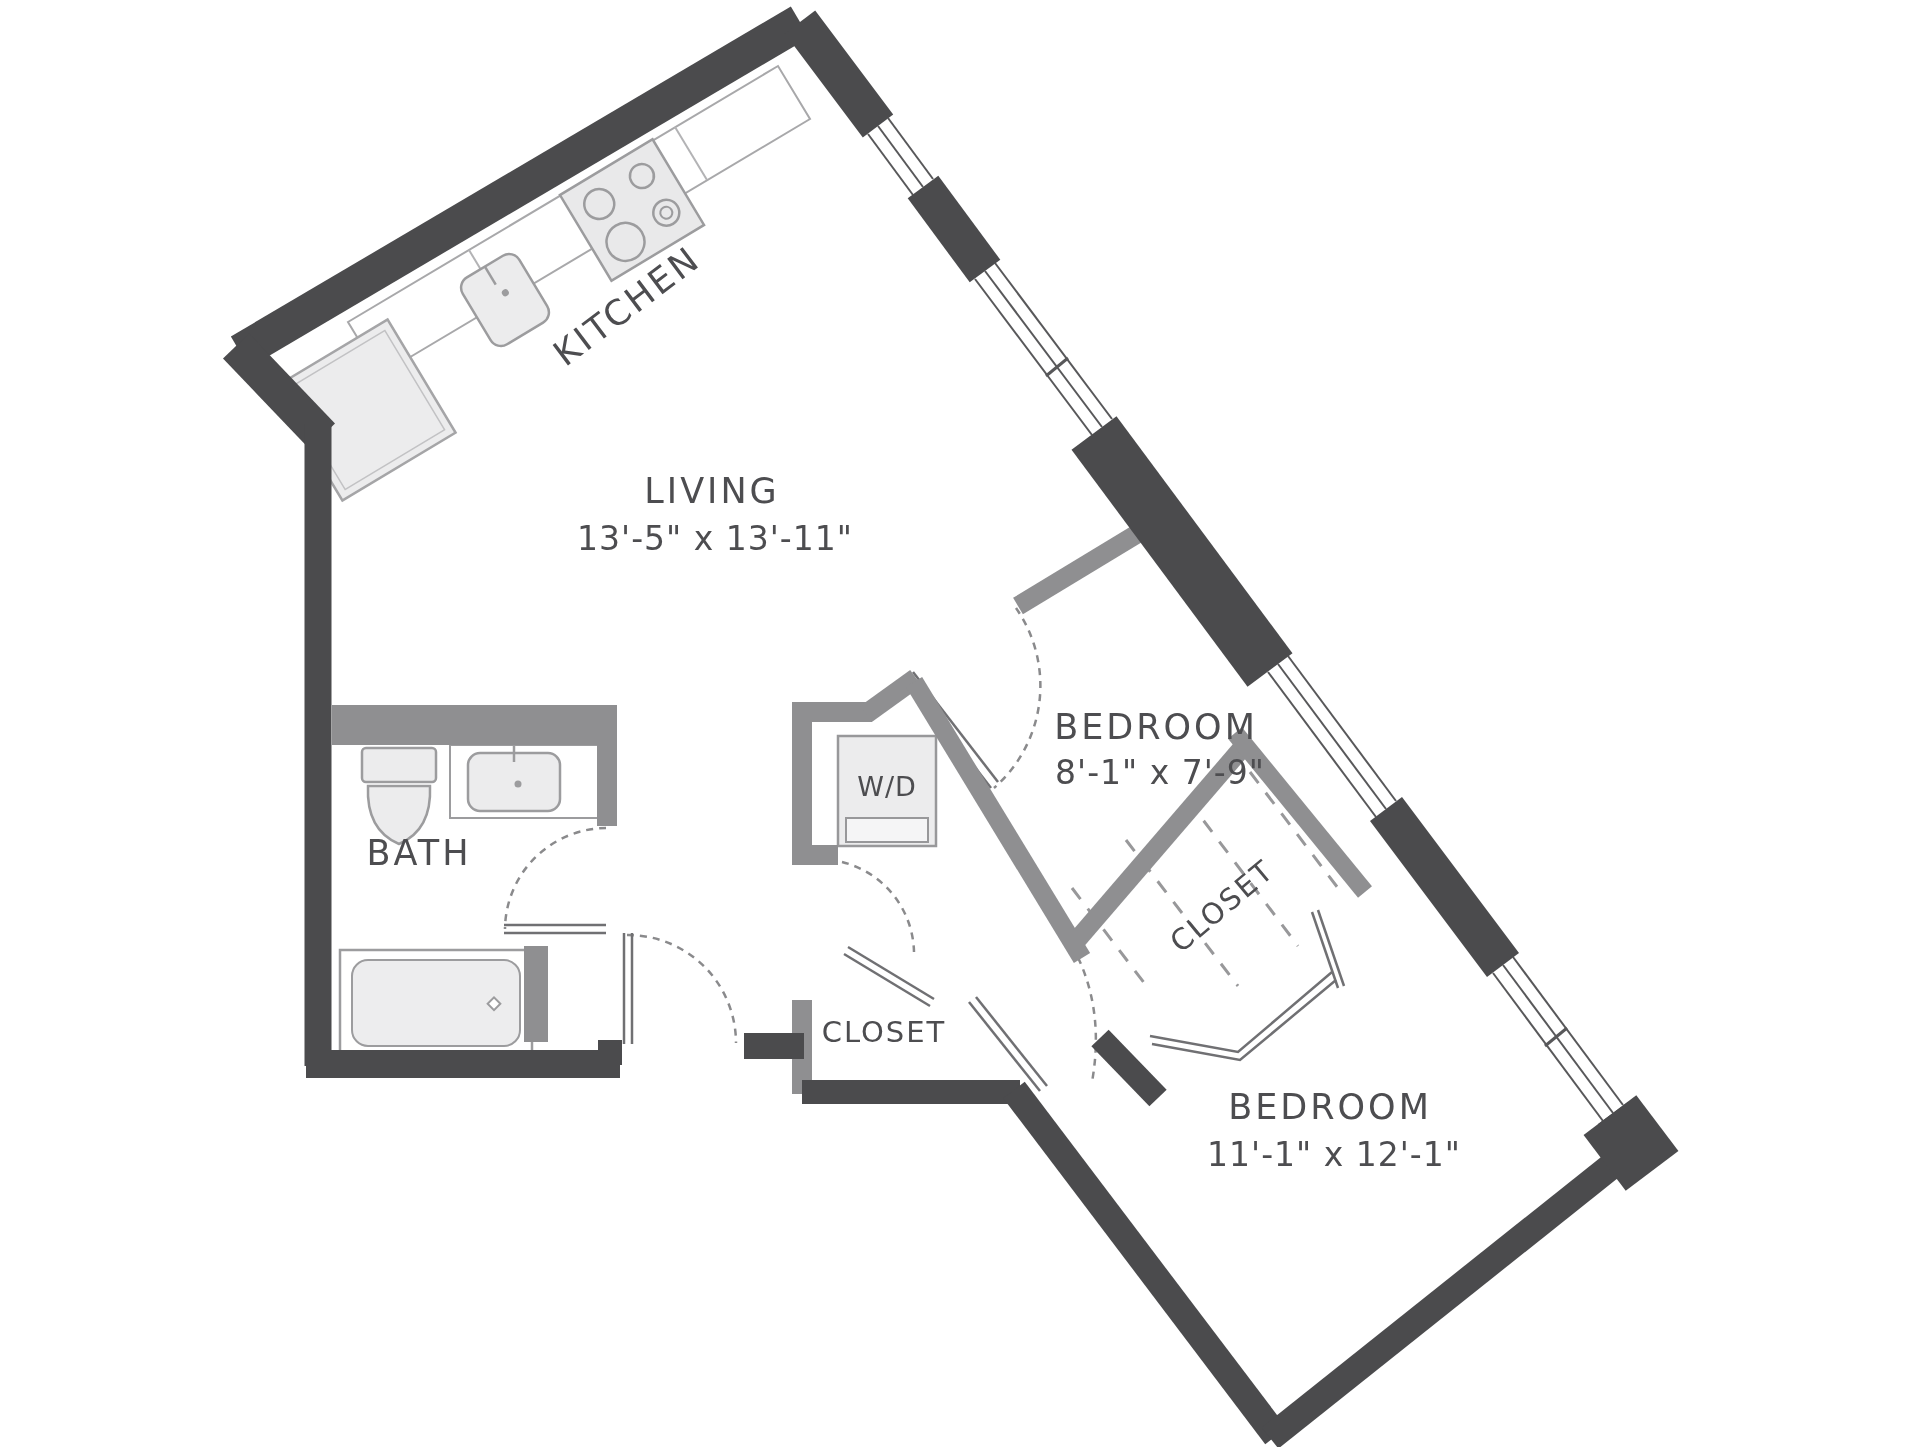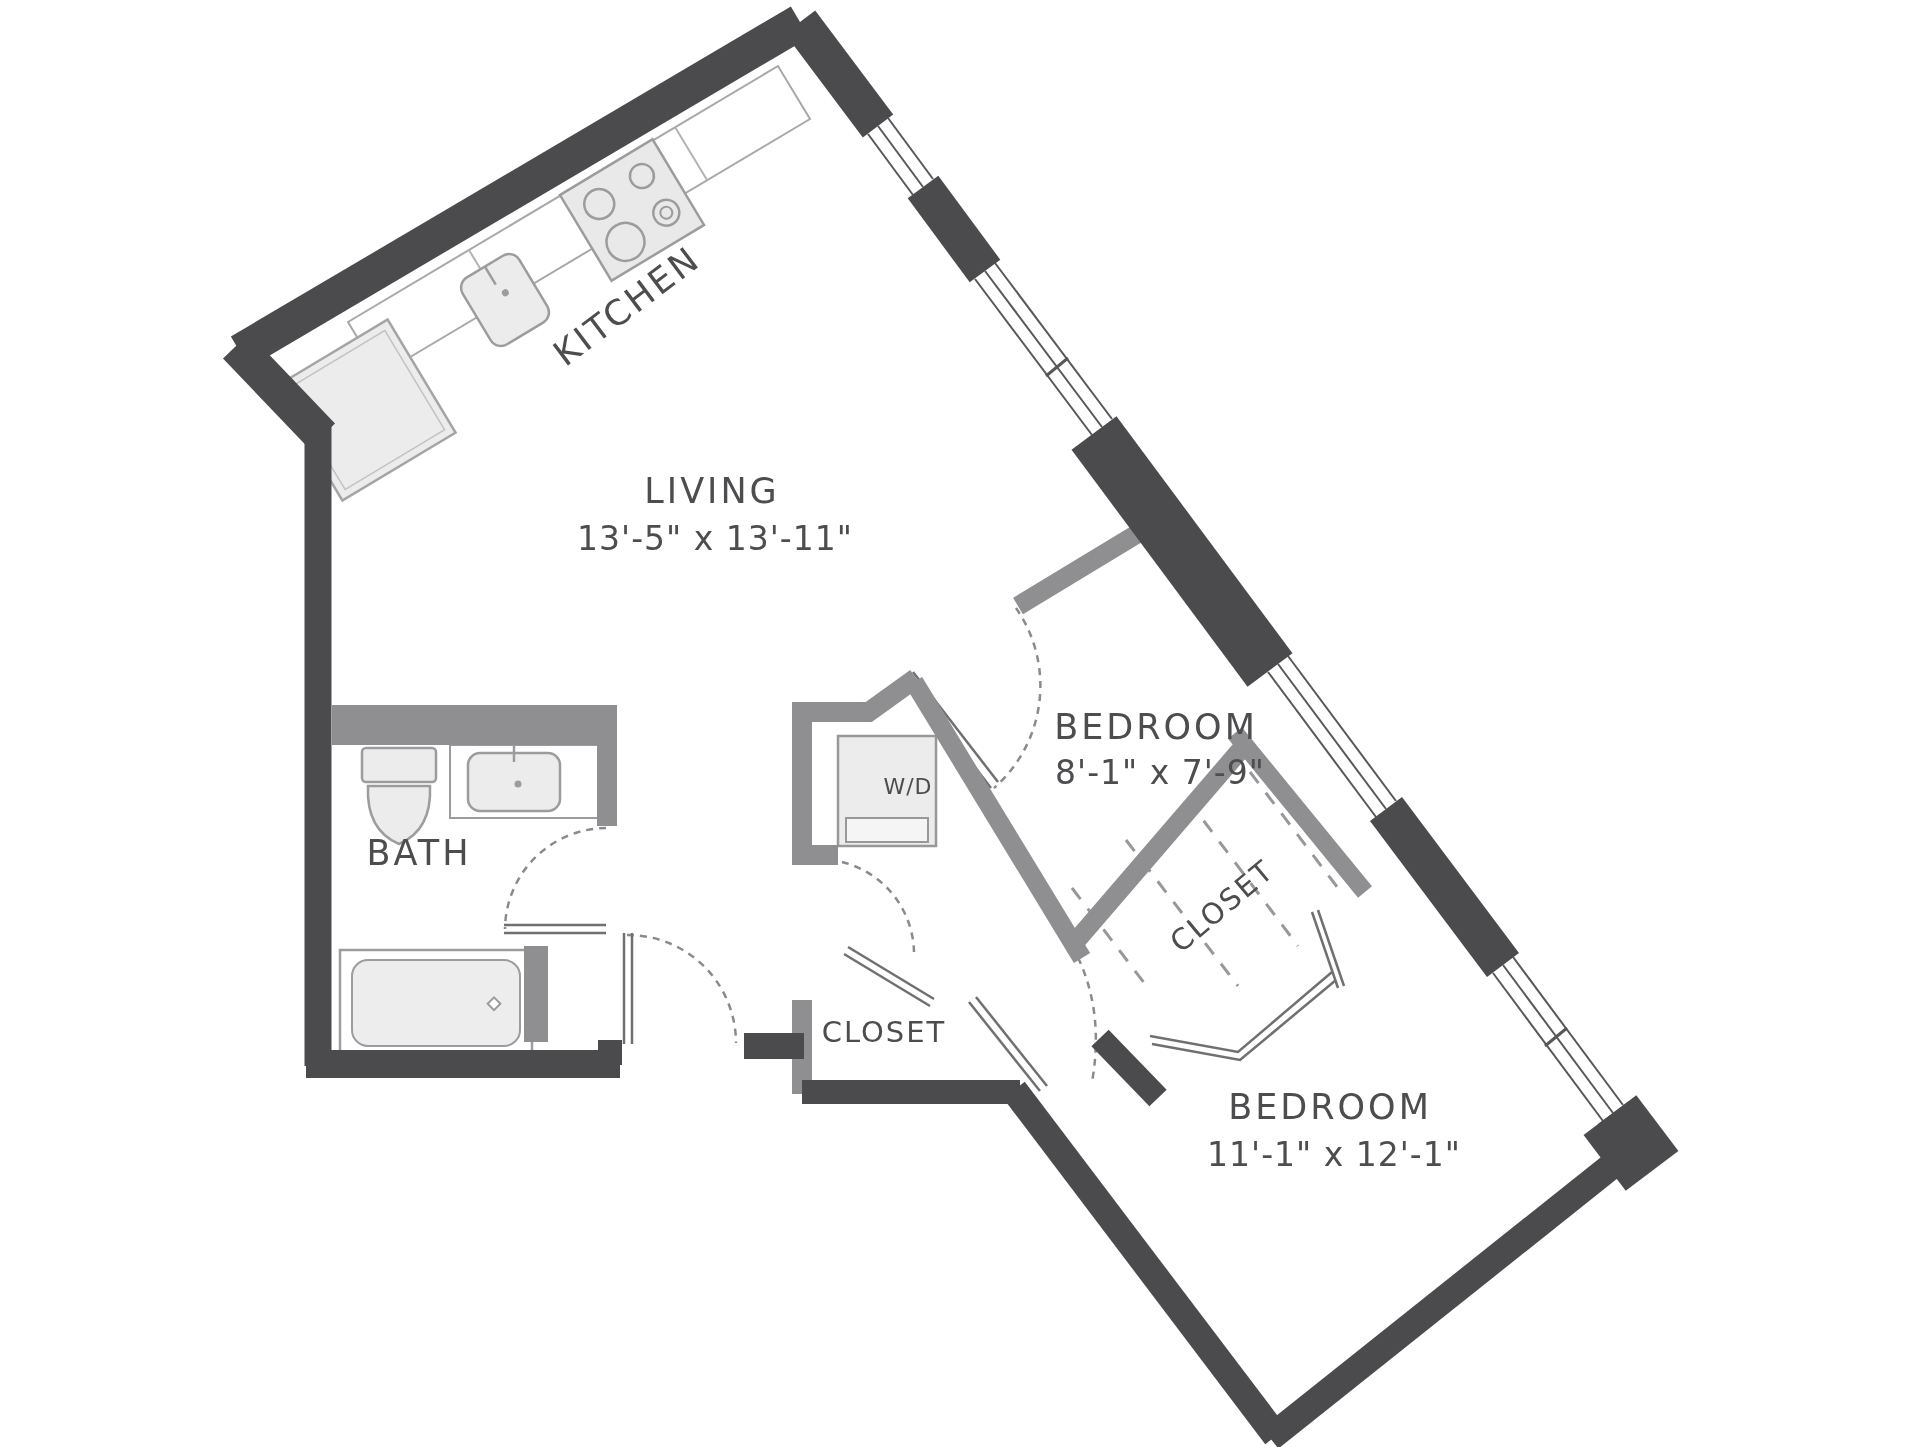--- a/index.html
+++ b/index.html
@@ -4,21 +4,21 @@
 <style>
   html,body{margin:0;padding:0;background:#ffffff;}
   .stage{position:relative;width:1920px;height:1447px;background:#ffffff;overflow:hidden;
          font-family:"DejaVu Sans","Liberation Sans",sans-serif;}
   svg{position:absolute;left:0;top:0;}
   .lbl{position:absolute;color:#4d4d50;white-space:nowrap;transform:translate(-50%,-50%);
        text-align:center;}
   .room-name{font-size:35px;letter-spacing:3px;font-weight:500;}
   .room-dims{font-size:33px;letter-spacing:1px;font-weight:500;}
   .small-lbl{font-size:29px;letter-spacing:2px;font-weight:500;}
-  .wd-lbl{font-size:22px;letter-spacing:1px;font-weight:500;margin-left:21px;}
+  .wd-lbl{font-size:27px;letter-spacing:1px;font-weight:500;}
   .rot{transform-origin:center center;}
 </style>
 </head>
 <body>
 
 <div class="stage">
 
 <svg viewBox="0 0 1920 1447" width="1920" height="1447">
 
   <g>

